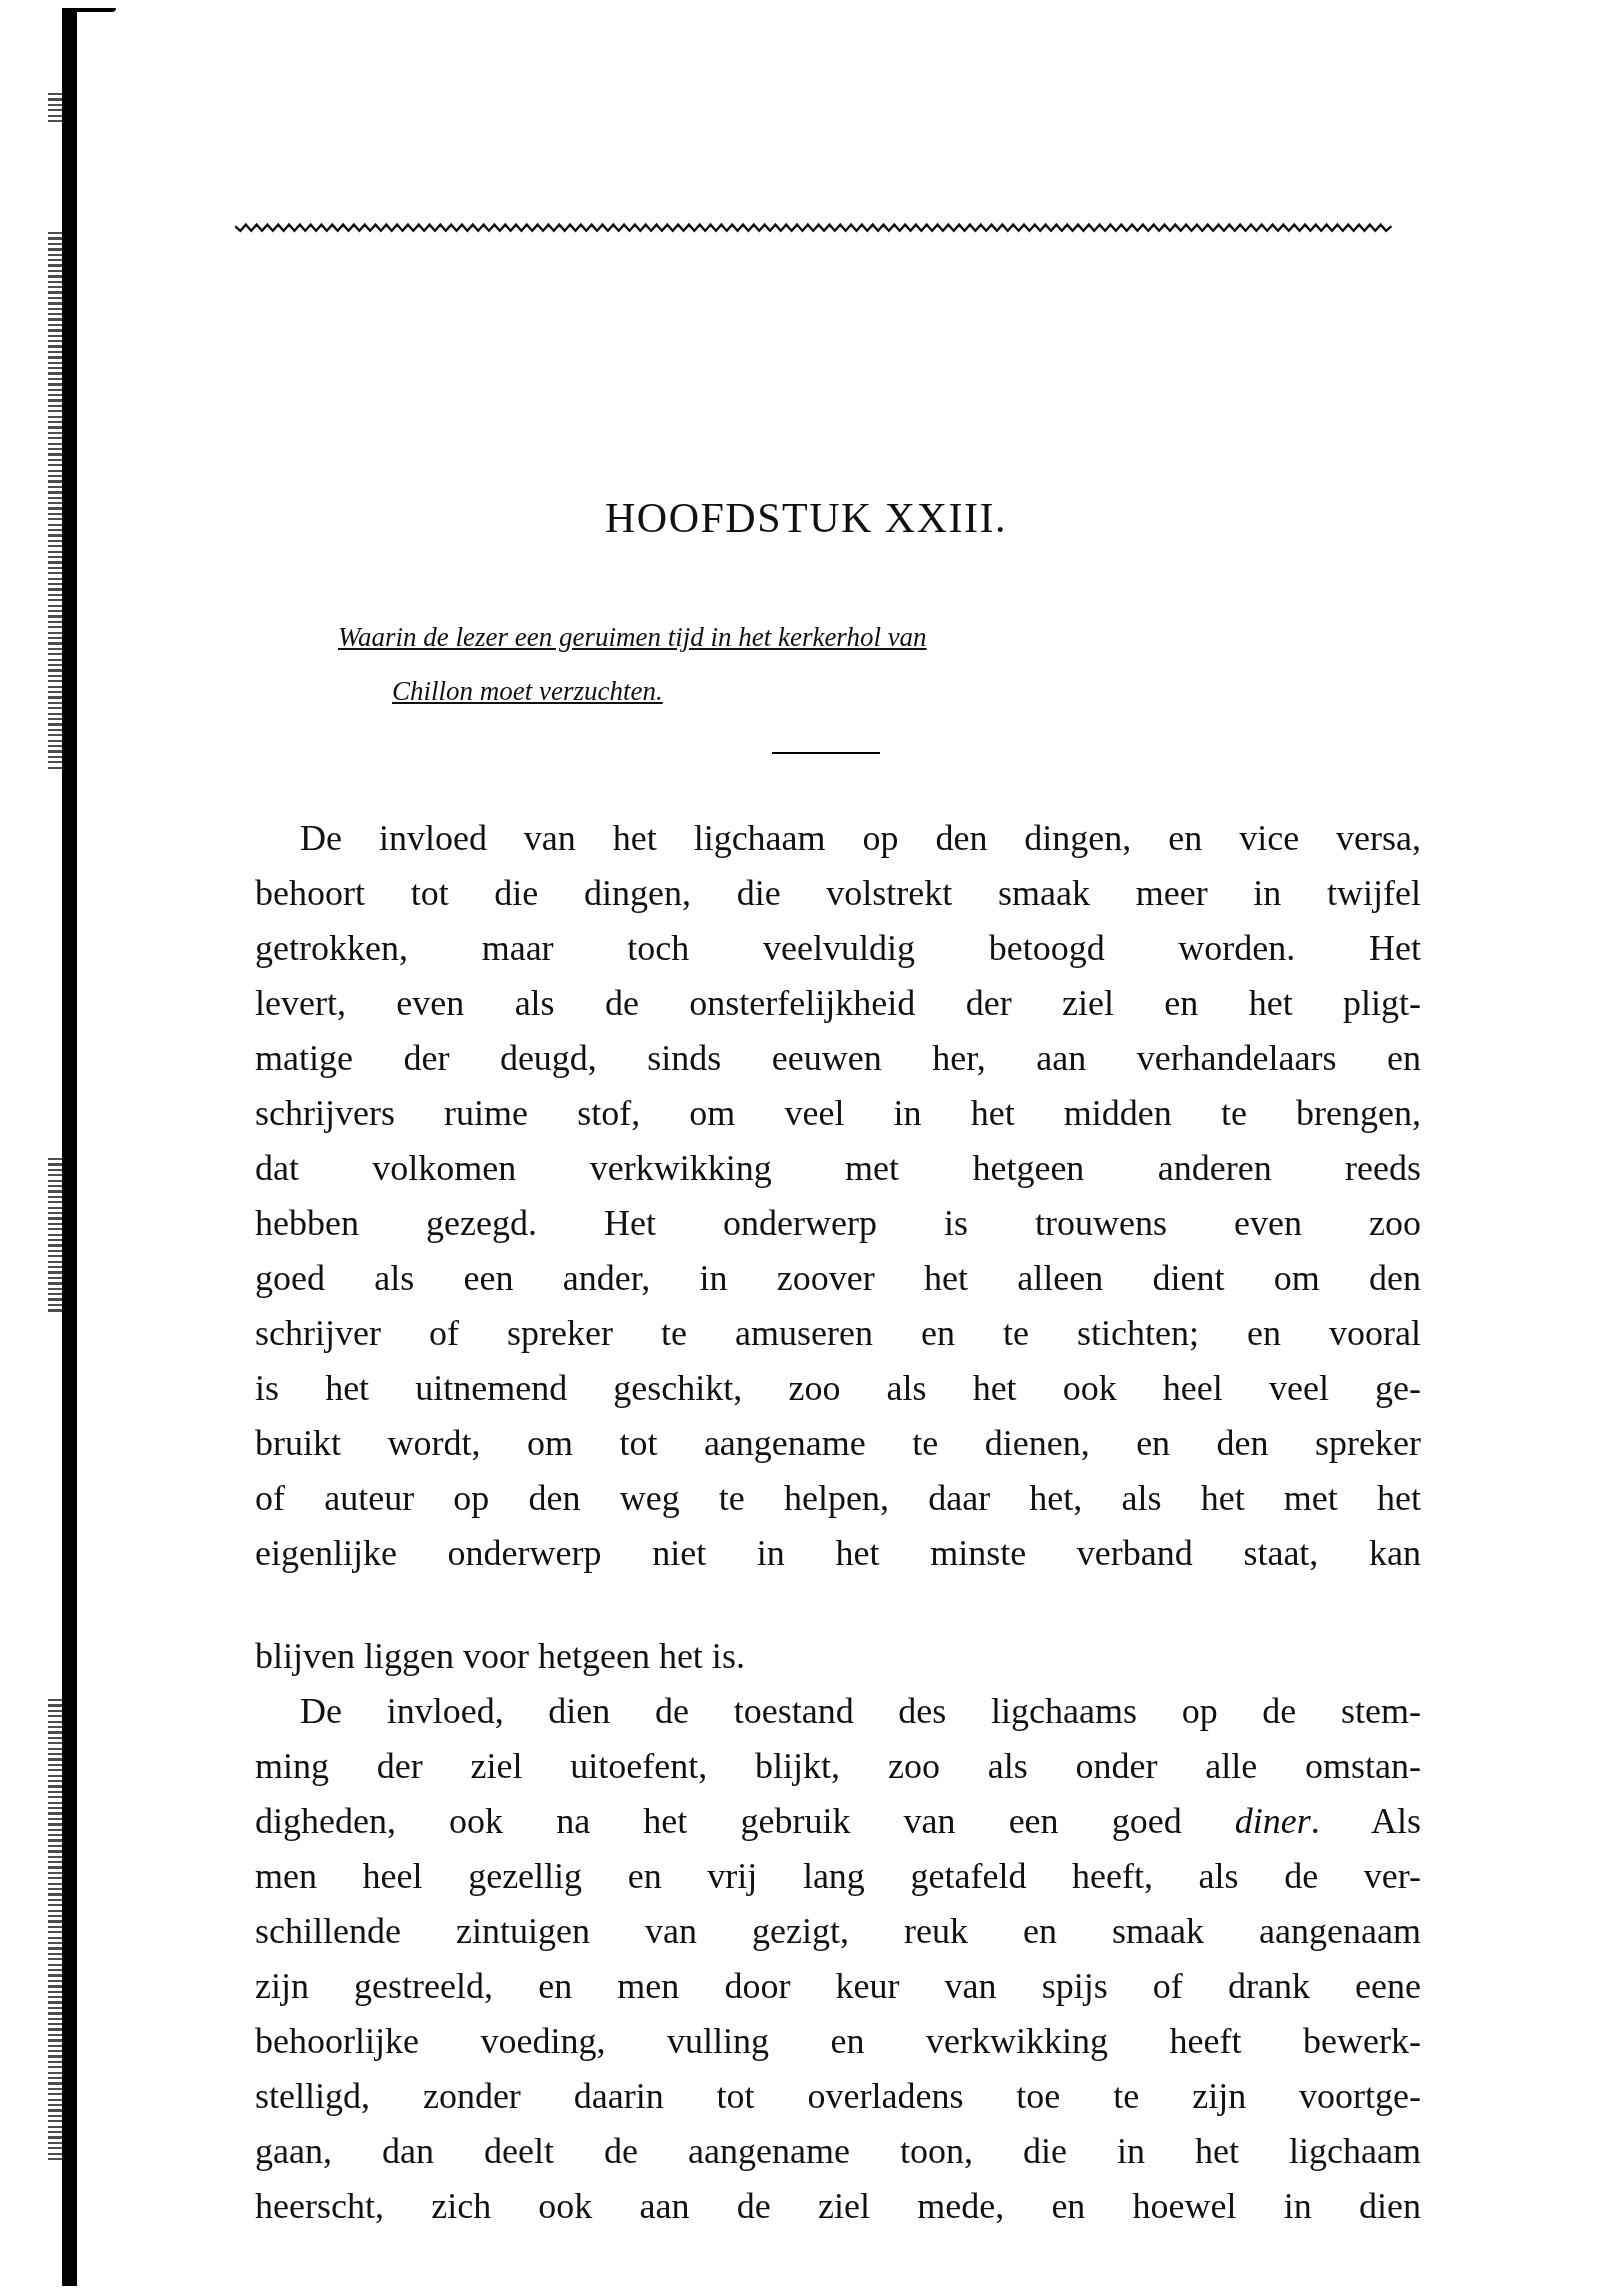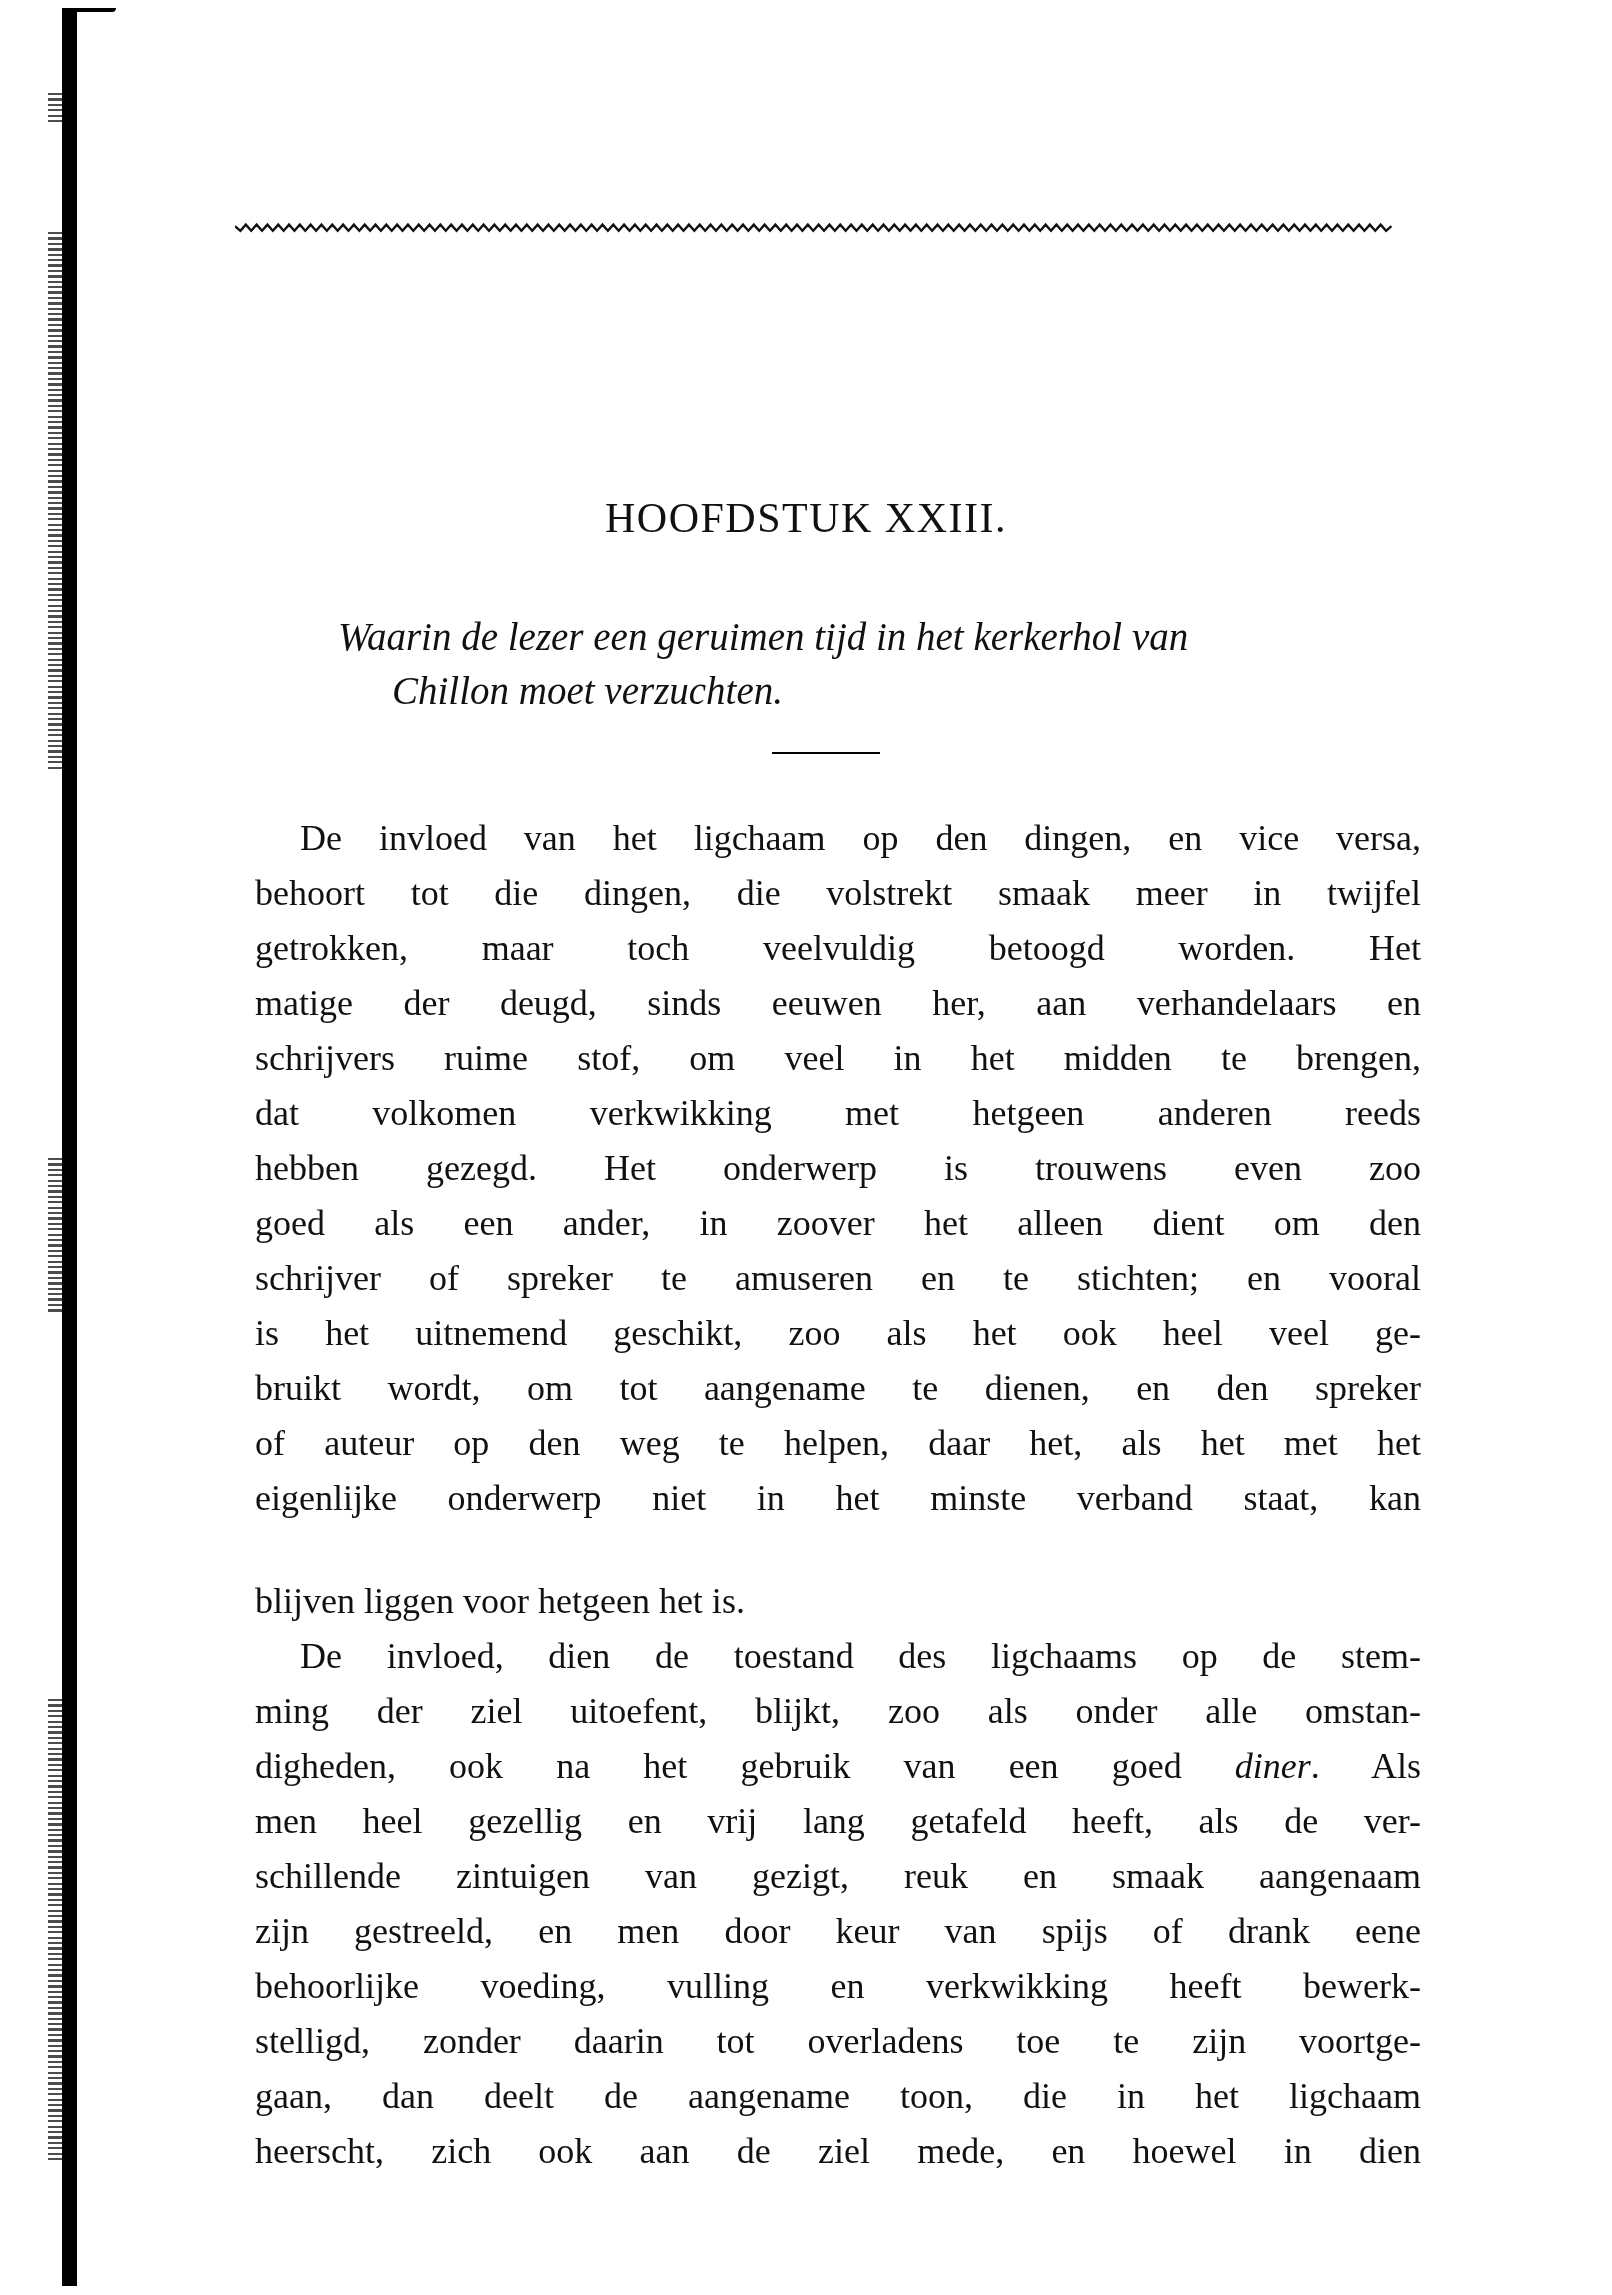--- a/index.html
+++ b/index.html
@@ -26,21 +26,21 @@
   .wavy {
     position: absolute; left: 235px; top: 220px; width: 1158px; height: 15.4px;
   }
   .heading {
     position: absolute; left: 0; width: 1612px; top: 494px;
     text-align: center; font-size: 42px; letter-spacing: 1.5px;
     box-sizing: border-box;
   }
   .subtitle {
     position: absolute; left: 338px; top: 610px; width: 1081px;
-    font-style: italic; font-size: 39px; line-height: 54px;
+    font-style: italic; font-size: 27px; line-height: 54px; text-decoration: underline;
   }
   .subtitle .l2 { display: block; padding-left: 54px; }
   .shortrule {
     position: absolute; left: 772px; top: 752px; width: 108px; height: 2.3px; background: #000;
   }
   .body-text {
     position: absolute; left: 255px; top: 811px; width: 1166px;
     font-size: 36px; line-height: 55px; text-align: justify;
   }
   .body-text .line { display: block; text-align: justify; text-align-last: justify; height: 55px; }
@@ -71,20 +71,21 @@
   <span class="l2">Chillon moet verzuchten.</span>
 </div>
 
 <div class="shortrule"></div>
 
 <div class="body-text">
   <div>
     <span class="line first">De invloed van het ligchaam op den dingen, en vice versa,</span>
     <span class="line">behoort tot die dingen, die volstrekt smaak meer in twijfel</span>
     <span class="line">getrokken, maar toch veelvuldig betoogd worden. Het</span>
+    <span class="line">levert, even als de onsterfelijkheid der ziel en het pligt-</span>
     <span class="line">matige der deugd, sinds eeuwen her, aan verhandelaars en</span>
     <span class="line">schrijvers ruime stof, om veel in het midden te brengen,</span>
     <span class="line">dat volkomen verkwikking met hetgeen anderen reeds</span>
     <span class="line">hebben gezegd. Het onderwerp is trouwens even zoo</span>
     <span class="line">goed als een ander, in zoover het alleen dient om den</span>
     <span class="line">schrijver of spreker te amuseren en te stichten; en vooral</span>
     <span class="line">is het uitnemend geschikt, zoo als het ook heel veel ge-</span>
     <span class="line">bruikt wordt, om tot aangename te dienen, en den spreker</span>
     <span class="line">of auteur op den weg te helpen, daar het, als het met het</span>
     <span class="line">eigenlijke onderwerp niet in het minste verband staat, kan</span>

